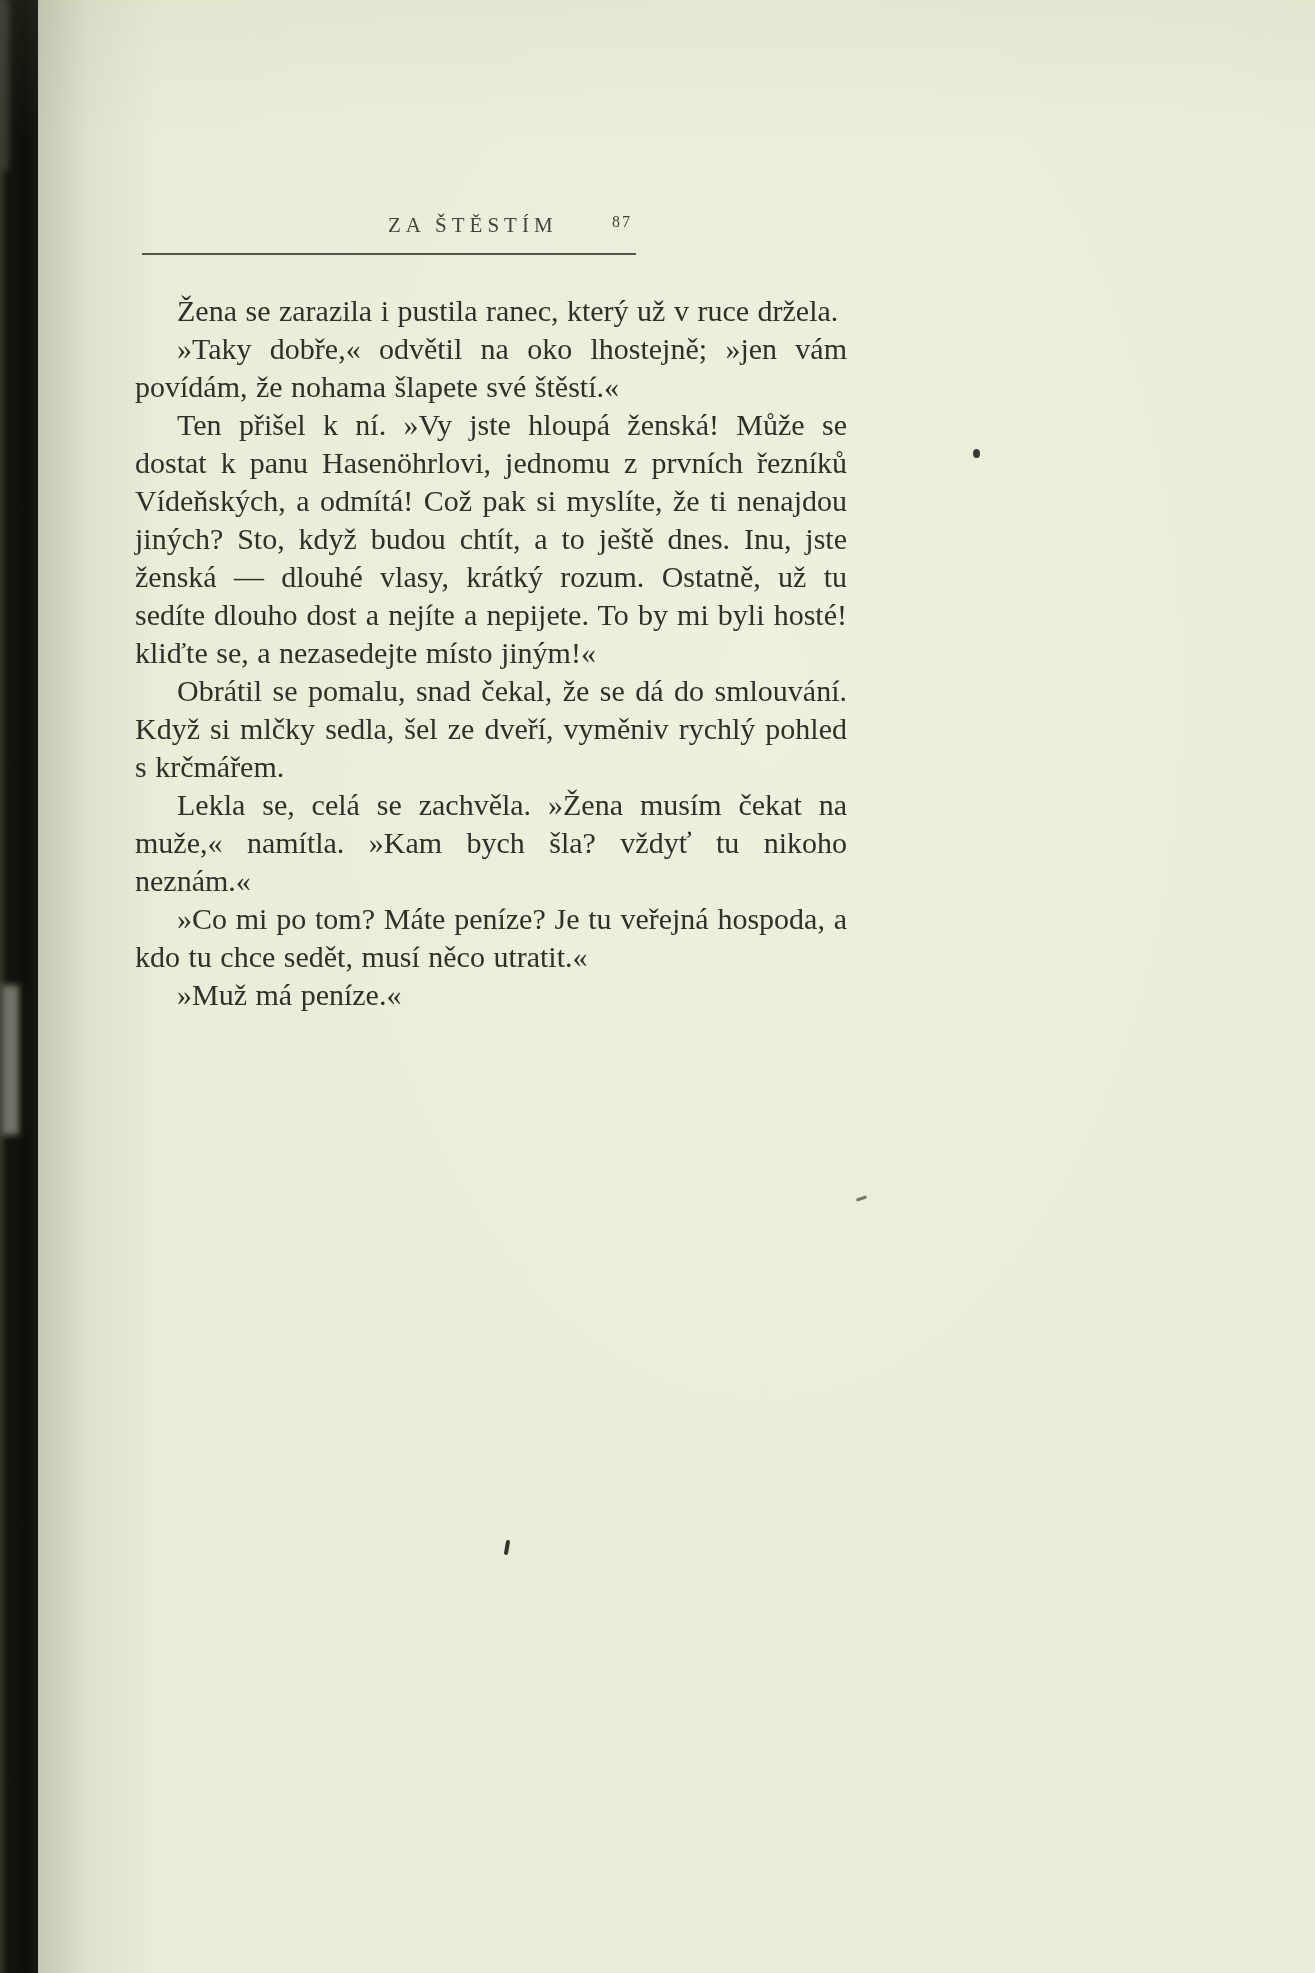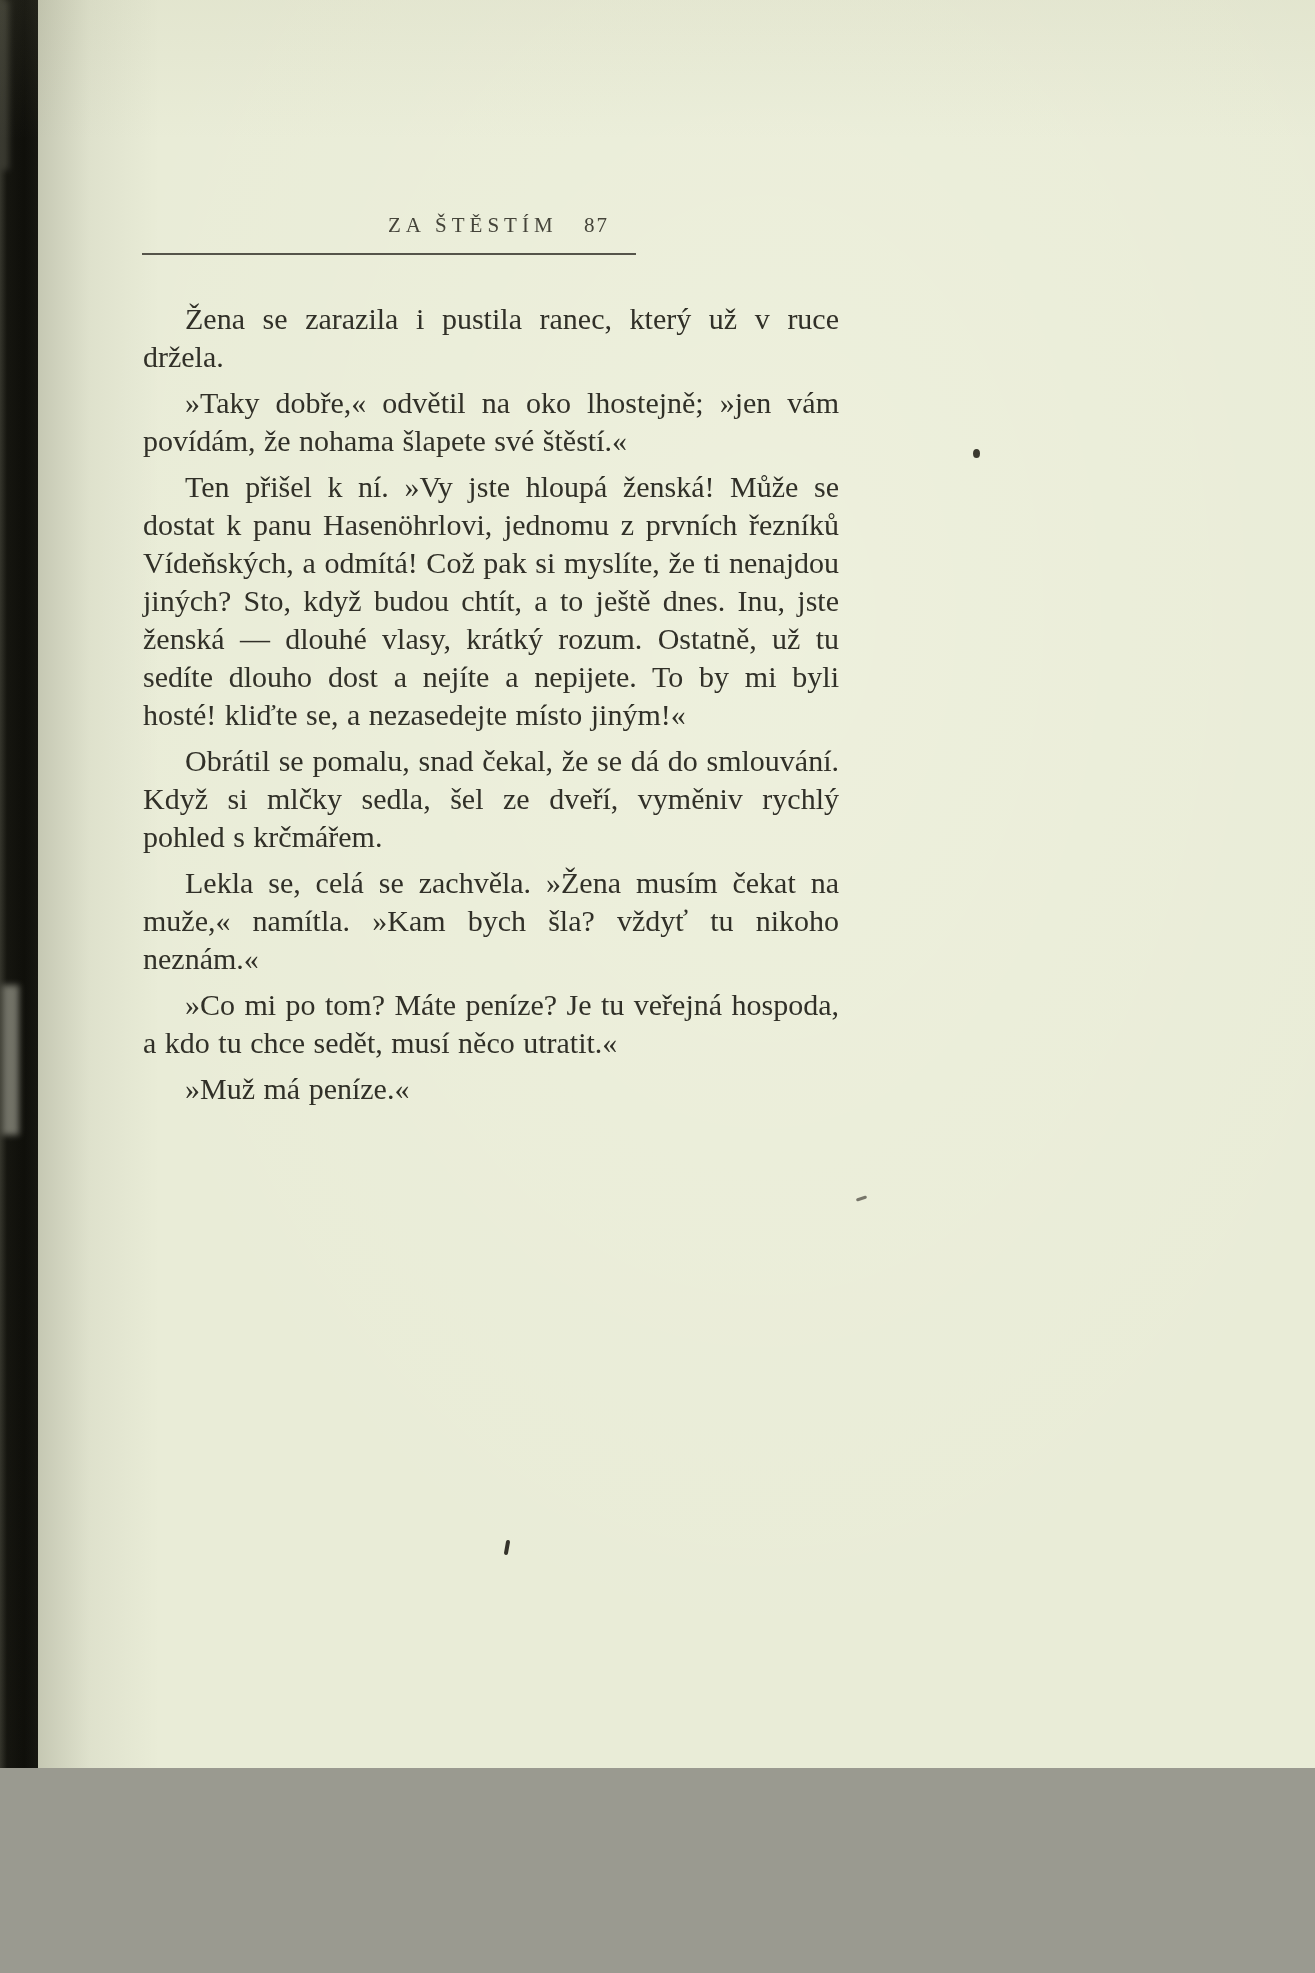--- a/index.html
+++ b/index.html
@@ -6,21 +6,21 @@
   * { margin: 0; padding: 0; box-sizing: border-box; }
   html, body { width: 1315px; height: 1973px; }
   body {
     font-family: "Liberation Serif", "DejaVu Serif", serif;
     background: #9a9a90;
     overflow: hidden;
   }
   .scan {
     position: relative;
     width: 1315px;
-    height: 1768px;
+    height: 1973px;
     background: var(--paper, #e9ecd7);
     overflow: hidden;
   }
   
   .paper-shade {
     position: absolute;
     inset: 0;
     background:
       linear-gradient(to right, rgba(55,55,35,0.20) 38px, rgba(55,55,35,0.06) 90px, rgba(0,0,0,0) 160px),
       linear-gradient(to bottom, rgba(170,170,135,0.10), rgba(0,0,0,0) 140px),
@@ -54,22 +54,22 @@
   .head-title {
     position: absolute;
     left: 388px; top: 213px;
     font-size: 21px;
     letter-spacing: 5px;
     color: #45443a;
     white-space: nowrap;
   }
   .folio {
     position: absolute;
-    left: 584px; top: 213px;
-    font-size: 21px;
+    left: 612px; top: 213px;
+    font-size: 16px;
     letter-spacing: 2px;
     color: #45443a;
   }
   .head-rule {
     position: absolute;
     left: 142px; top: 253px;
     width: 494px; height: 2px;
     background: #55544a;
   }
   
@@ -78,21 +78,21 @@
     left: 135px; top: 292px;
     width: 712px;
     color: var(--ink, #313028);
     font-size: 30px;
     line-height: 38px;
     text-align: justify;
     word-spacing: 1px;
     hyphens: none;
   }
   .text-block p {
-    margin: 8px;
+    margin: 0;
     text-indent: 42px;
   }
   
   .speck-dot {
     position: absolute;
     left: 973px; top: 449px;
     width: 7px; height: 9px;
     background: #3b3a30;
     border-radius: 50%;
   }

